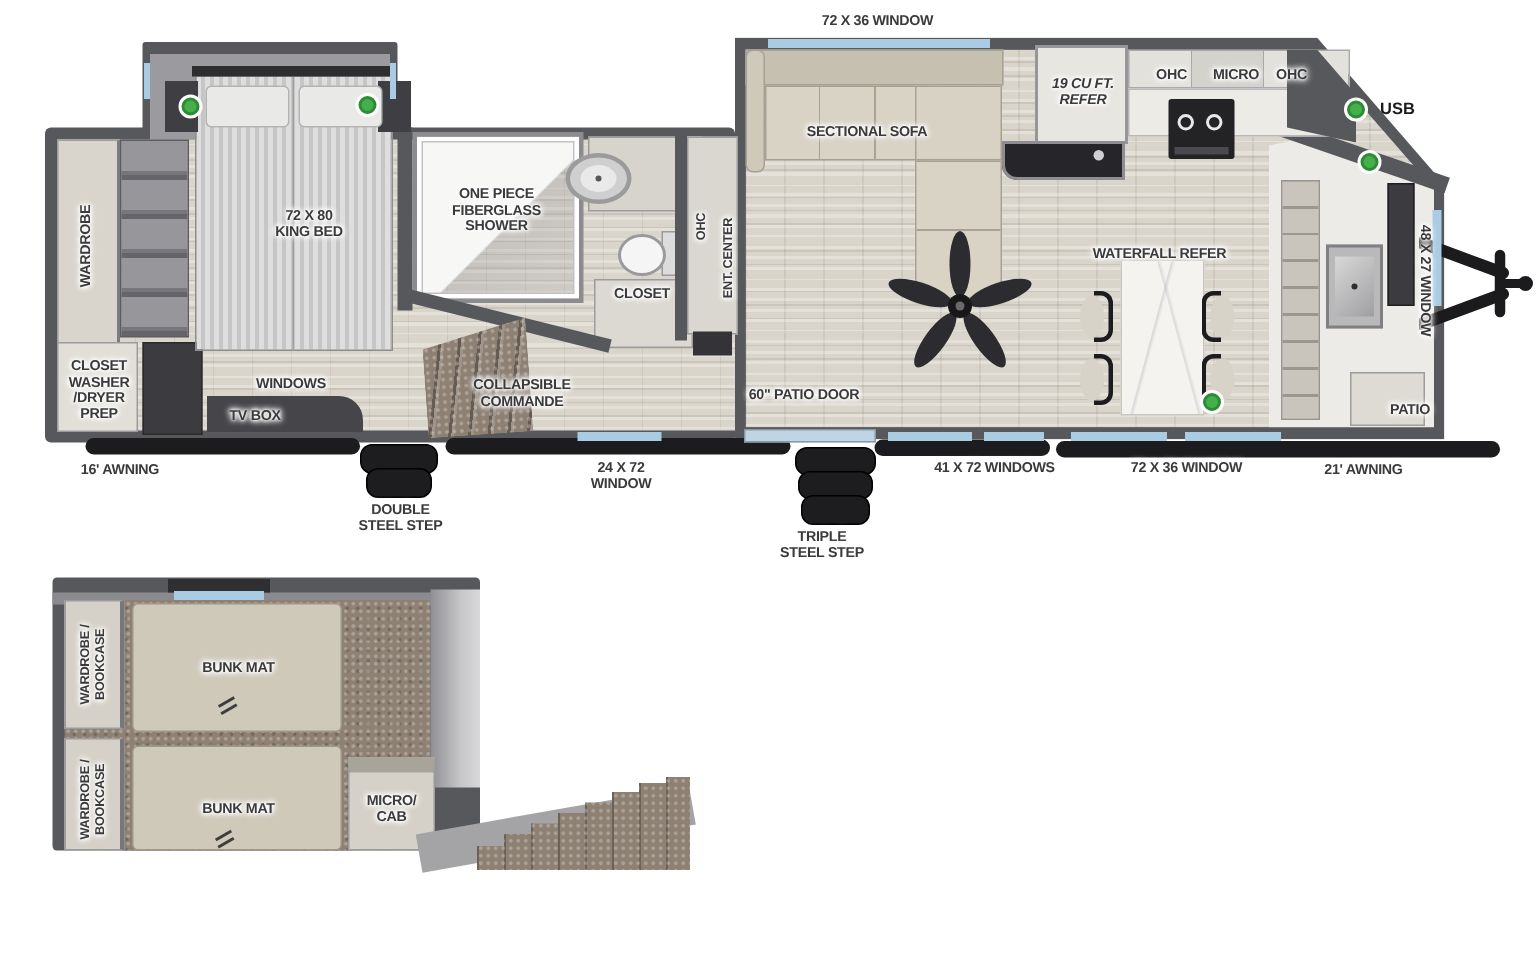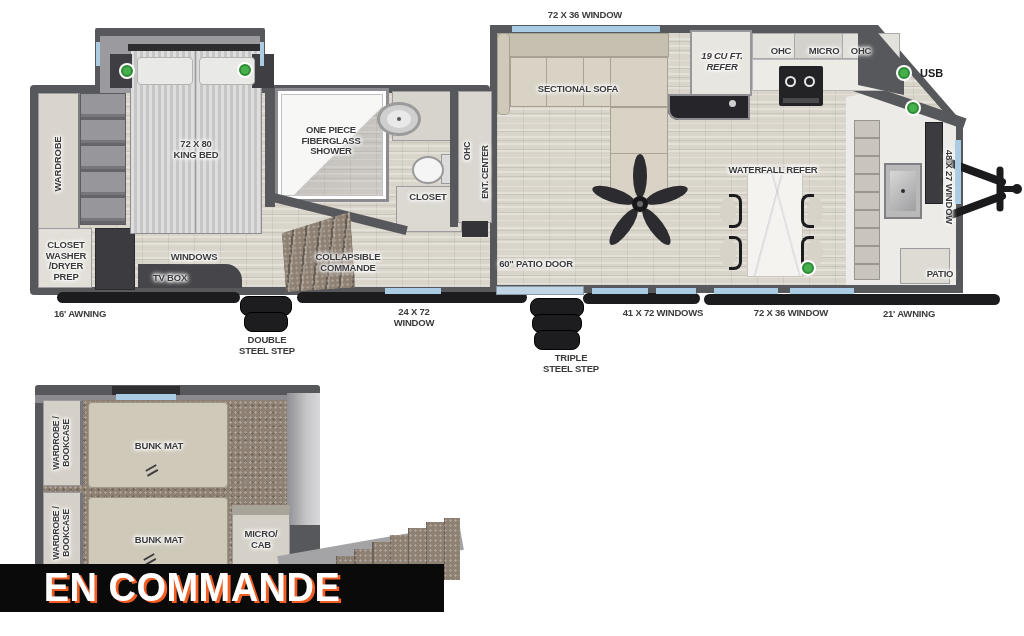--- a/index.html
+++ b/index.html
@@ -213,21 +213,21 @@
   <div class="lbl" style="left:585px;top:15px;">72 X 36 WINDOW</div>
   <div class="lbl" style="left:578px;top:89px;">SECTIONAL SOFA</div>
   <div class="lbl" style="left:722px;top:62px;font-style:italic;">19 CU FT.
 REFER</div>
   <div class="lbl" style="left:781px;top:51px;">OHC</div>
   <div class="lbl" style="left:824px;top:51px;">MICRO</div>
   <div class="lbl" style="left:861px;top:51px;">OHC</div>
   <div class="lbl" style="left:773px;top:170px;">WATERFALL REFER</div>
   <div class="lbl vdown" style="left:949px;top:187px;">48 X 27 WINDOW</div>
   <div class="lbl" style="left:940px;top:274px;">PATIO</div>
-  <div class="lbl" style="left:196px;top:150px;">72 X 80
+  <div class="lbl" style="left:196px;top:150px;padding-left:20px;">72 X 80
 KING BED</div>
   <div class="lbl vup" style="left:58px;top:164px;">WARDROBE</div>
   <div class="lbl" style="left:66px;top:261px;">CLOSET
 WASHER
 /DRYER
 PREP</div>
   <div class="lbl" style="left:194px;top:257px;">WINDOWS</div>
   <div class="lbl" style="left:170px;top:278px;">TV BOX</div>
   <div class="lbl" style="left:331px;top:141px;">ONE PIECE
 FIBERGLASS
@@ -236,21 +236,21 @@
   <div class="lbl vup small" style="left:468px;top:151px;">OHC</div>
   <div class="lbl vup small" style="left:486px;top:172px;">ENT. CENTER</div>
   <div class="lbl" style="left:348px;top:263px;">COLLAPSIBLE
 COMMANDE</div>
   <div class="lbl" style="left:536px;top:264px;">60" PATIO DOOR</div>
   <div class="lbl" style="left:80px;top:314px;">16' AWNING</div>
   <div class="lbl" style="left:267px;top:346px;">DOUBLE
 STEEL STEP</div>
   <div class="lbl" style="left:414px;top:318px;">24 X 72
 WINDOW</div>
-  <div class="lbl" style="left:571px;top:364px;">TRIPLE
+  <div class="lbl" style="left:548px;top:364px;">TRIPLE
 STEEL STEP</div>
   <div class="lbl" style="left:663px;top:313px;">41 X 72 WINDOWS</div>
   <div class="lbl" style="left:791px;top:313px;">72 X 36 WINDOW</div>
   <div class="lbl" style="left:909px;top:314px;">21' AWNING</div>
 
   <div class="wall" style="left:35px;top:385px;width:285px;height:182px;border-radius:3px;"></div>
   <div class="abs" style="left:35px;top:395px;width:285px;height:8px;background:#8b8b8f;z-index:2;"></div>
   <div class="carpet" style="left:43px;top:400px;width:244px;height:167px;z-index:3;"></div>
   <div class="abs" style="left:287px;top:393px;width:33px;height:132px;z-index:4;
               background:linear-gradient(90deg,#8f8f93 0%,#c6c6c9 60%,#d8d8da 100%);"></div>
@@ -270,17 +270,14 @@
 
   <div class="lbl vup small" style="left:62px;top:443px;">WARDROBE /
 BOOKCASE</div>
   <div class="lbl vup small" style="left:62px;top:533px;">WARDROBE /
 BOOKCASE</div>
   <div class="lbl" style="left:159px;top:446px;">BUNK MAT</div>
   <div class="lbl" style="left:159px;top:540px;">BUNK MAT</div>
   <div class="lbl" style="left:261px;top:540px;">MICRO/
 CAB</div>
 
-  <div id="banner">
-    <span>EN COMMANDE</span>
-  </div>
 
 </div>
 
 </body></html>

